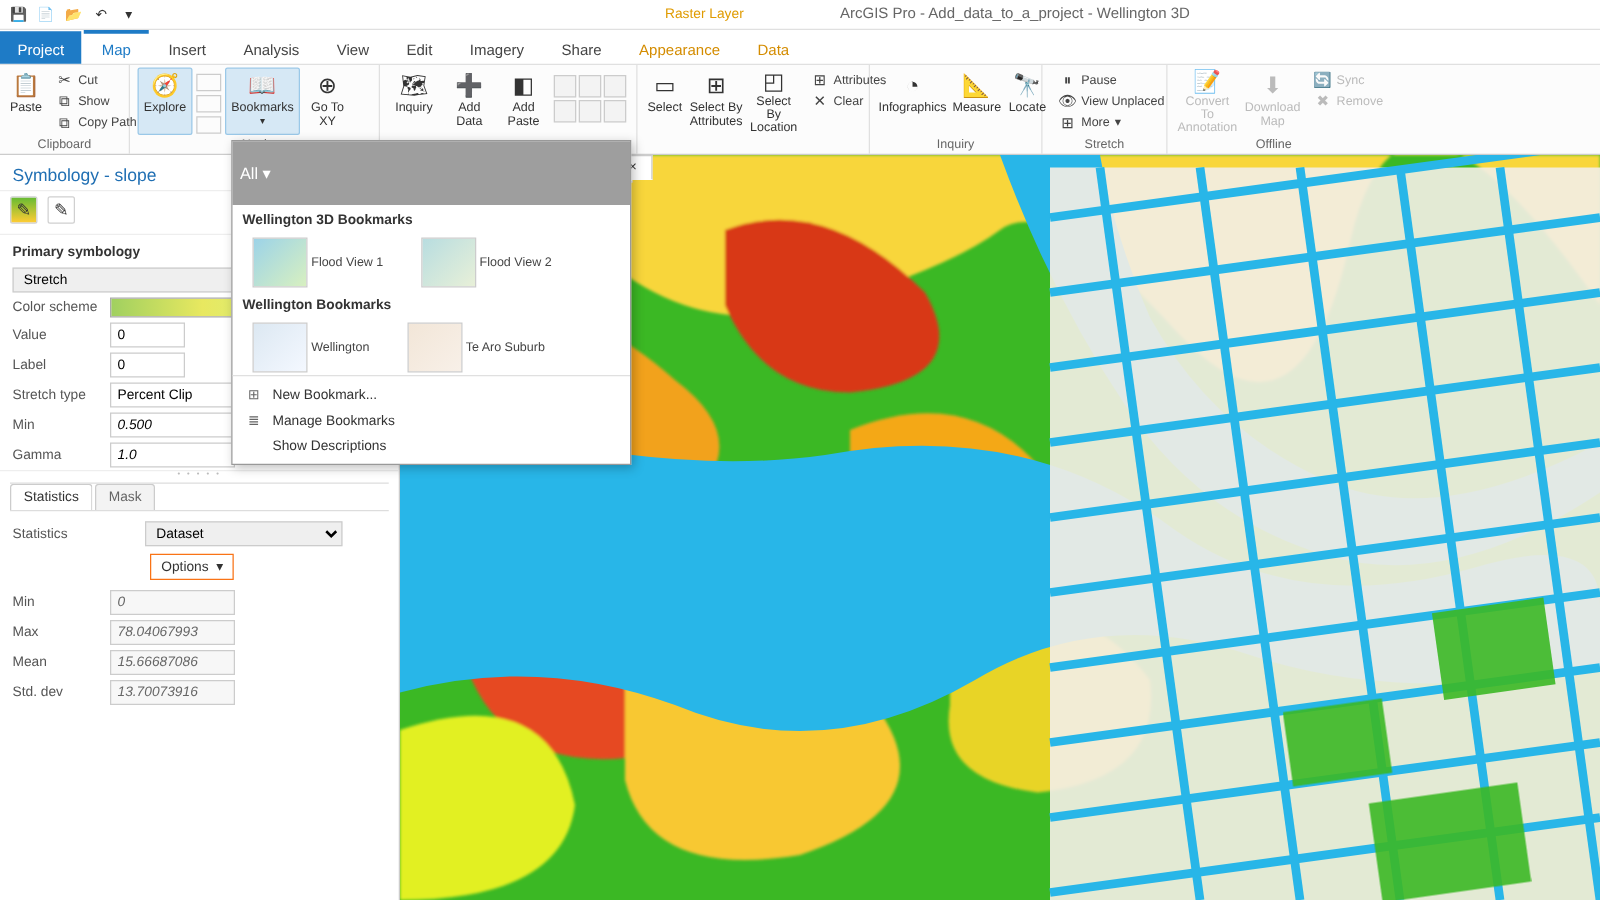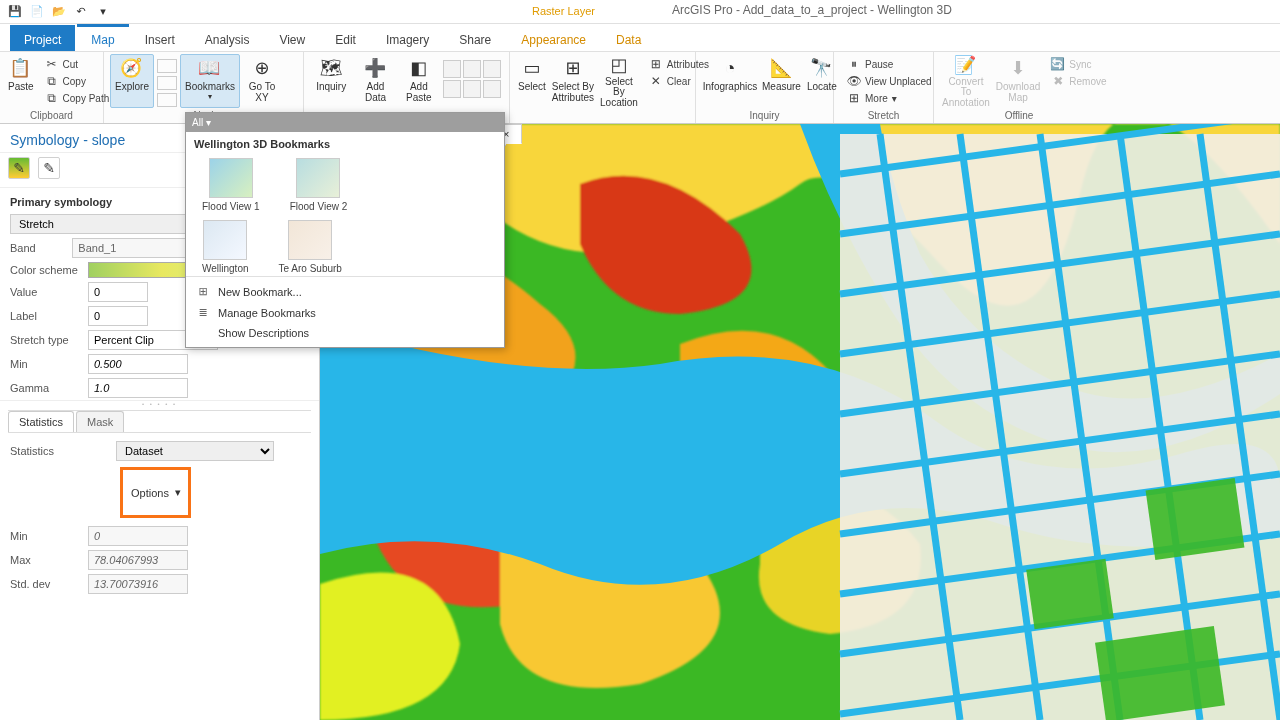--- a/index.html
+++ b/index.html
@@ -5,21 +5,21 @@
   * { box-sizing: border-box; margin: 0; padding: 0; font-family: "Segoe UI", Tahoma, sans-serif; }
   body { width: 1280px; height: 720px; overflow: hidden; background: #fff; font-size: 11px; color: #333; }
 
   
   .titlebar { height: 24px; background: #fff; border-bottom: 1px solid #e0e0e0; display: flex; align-items: center; padding-left: 6px; position: relative; }
   .qa-icon { width: 18px; height: 18px; margin-right: 4px; display: inline-flex; align-items: center; justify-content: center; }
   .titlebar .context-tab { position: absolute; left: 520px; top: 3px; font-size: 11px; color: #e09b00; padding: 2px 12px; }
   .titlebar .app-title { position: absolute; left: 672px; top: 3px; font-size: 12px; color: #666; }
 
   
-  .ribbon-tabs { height: 28px; background: #fff; border-bottom: 1px solid #e0e0e0; display: flex; align-items: flex-end; padding-left: 10px; }
+  .ribbon-tabs { height: 28px; background: #fff; border-bottom: 1px solid #e0e0e0; display: flex; align-items: flex-end; }
   .ribbon-tab { padding: 6px 14px 4px; font-size: 12px; color: #444; cursor: pointer; border-top: 2px solid transparent; margin-right: 2px; }
   .ribbon-tab.project { background: #1e7bc6; color: #fff; }
   .ribbon-tab.active { border-top: 3px solid #1e7bc6; color: #1e7bc6; font-weight: 500; }
   .ribbon-tab.context { color: #d48c00; }
 
   
   .ribbon { height: 72px; background: #fcfcfc; border-bottom: 1px solid #ccc; display: flex; position: relative; }
   .rgroup { border-right: 1px solid #e0e0e0; padding: 2px 6px 1px; display: flex; flex-direction: column; }
   .rgroup .label { font-size: 10px; color: #666; text-align: center; margin-top: auto; padding: 1px 0; }
   .rgroup .tools { display: flex; gap: 2px; height: 54px; }
@@ -50,32 +50,32 @@
   .inp.ro { background:#f7f7f7; color:#666; }
   .colorscheme { height:16px; flex:1; background:linear-gradient(to right,#a0d060,#e8e860,#d6f080,#f5ffd8); border:1px solid #aaa; position:relative;}
   .colorscheme::after{content:"▾";position:absolute;right:-14px;top:0;color:#666;}
   .sym-select { width:100%; height:20px; border:1px solid #ccc; font-size:11px; padding:0 4px; }
   .grip { height:6px; border-top:1px solid #eee; text-align:center; color:#bbb; font-size:6px; letter-spacing:2px;}
 
   .subtabs { display:flex; border-top:1px solid #ddd; border-bottom:1px solid #ddd; margin:4px 8px 6px; }
   .subtab { padding:4px 10px;font-size:11px;border:1px solid #ccc;border-bottom:none;background:#fff;border-radius:3px 3px 0 0;margin-right:2px; }
   .subtab.inactive { background:#f3f3f3;color:#666; }
 
-  .opts-btn { display:inline-flex;align-items:center;gap:6px;border:3px solid #f97316;padding:16px 8px;font-size:11px;margin:4px 0 6px 120px; }
+  .opts-btn { display:inline-flex;align-items:center;gap:6px;border:1px solid #f97316;padding:3px 8px;font-size:11px;margin:4px 0 6px 120px; }
 
   
   .mapwrap { flex:1; position:relative; overflow:hidden; background:#3cb020; }
   .mapsvg{position:absolute;top:0;left:0;width:100%;height:100%;}
 
   
   .bk-drop { position:absolute; left:185px; top:112px; width:320px; background:#fff; border:1px solid #999; box-shadow:2px 2px 8px rgba(0,0,0,0.25); z-index:50; }
-  .bk-bar { background:#9e9e9e; color:#fff; font-size:10px; padding:4px 6px; }
+  .bk-bar { background:#9e9e9e; color:#fff; font-size:13px; padding:18px 6px; }
   .bk-sec { font-weight:600; padding:6px 8px 2px; font-size:11px; }
   .bk-row { display:flex; gap:30px; padding:6px 16px 2px; }
-  .bk-item { display:flex; flex-direction:column; align-items:center; gap:3px; font-size:10px; color:#444; cursor:pointer; }
+  .bk-item { display:flex; flex-direction:row; align-items:center; gap:3px; font-size:10px; color:#444; cursor:pointer; }
   .bk-thumb { width:44px;height:40px;border:1px solid #ccc;background:#cde; }
   .bk-thumb.a{background:linear-gradient(135deg,#9cd3e8,#d8f0c0);} 
   .bk-thumb.b{background:linear-gradient(135deg,#b8dde0,#e8f0d8);} 
   .bk-thumb.c{background:linear-gradient(135deg,#dce8f2,#f4f8ff);} 
   .bk-thumb.d{background:linear-gradient(135deg,#f2e6d8,#f8f0e8);} 
   .bk-menu { border-top:1px solid #e0e0e0; padding:4px 0; }
   .bk-mi { display:flex;align-items:center;gap:8px;padding:4px 10px;font-size:11px;cursor:pointer; }
   .bk-mi .mic{width:14px;text-align:center;color:#666;}
 
   .over-tabarea { position:absolute;left:320px;top:124px;width:186px;height:22px;background:#f5f5f5;border-bottom:1px solid #ccc; z-index:10; }
@@ -114,21 +114,21 @@
           <span class="ic">📋</span>
           <span>Paste</span>
         </div>
       <div class="rbtn-sm-col">
         <div class="rbtn-sm">
             <span class="ic">✂</span>
             <span>Cut</span>
           </div>
         <div class="rbtn-sm">
             <span class="ic">⧉</span>
-            <span>Copy</span>
+            <span>Show</span>
           </div>
         <div class="rbtn-sm">
             <span class="ic">⧉</span>
             <span>Copy Path</span>
           </div>
       </div>
     </div>
     <div class="label">Clipboard</div>
   </div>
 
@@ -276,24 +276,20 @@
     <div class="side-header">Symbology - slope</div>
     <div class="side-icons">
       <div class="sicon" style="background:linear-gradient(#6b3,#fc3)">✎</div>
       <div class="sicon">✎</div>
     </div>
     <div class="sec">Primary symbology</div>
     <div class="field-row">
         <select class="sym-select"><option>Stretch</option></select>
       </div>
     <div class="field-row">
-        <label>Band</label>
-        <input class="inp ro" value="Band_1" style="">
-      </div>
-    <div class="field-row">
         <label>Color scheme</label>
         <div class="colorscheme"></div>
       </div>
     <div class="field-row">
         <label>Value</label>
         <input class="inp short" value="0" style="">
       </div>
     <div class="field-row">
         <label>Label</label>
         <input class="inp short" value="0" style="">
@@ -321,20 +317,24 @@
         <select class="sym-select" style="width:158px"><option>Dataset</option></select>
       </div>
     <div class="opts-btn"><span>Options</span> ▾</div>
     <div class="field-row">
         <label>Min</label>
         <input class="inp ro med" value="0" style="">
       </div>
     <div class="field-row">
         <label>Max</label>
         <input class="inp ro med" value="78.04067993" style="">
+      </div>
+    <div class="field-row">
+        <label>Mean</label>
+        <input class="inp ro med" value="15.66687086" style="">
       </div>
     <div class="field-row">
         <label>Std. dev</label>
         <input class="inp ro med" value="13.70073916" style="">
       </div>
   </div>
 
   <div class="mapwrap">
     <svg class="mapsvg" viewBox="0 0 960 596" preserveAspectRatio="xMidYMid slice">
       <defs>
@@ -397,20 +397,21 @@
   <div class="bk-row">
     <div class="bk-item">
         <div class="bk-thumb a"></div>
         <span>Flood View 1</span>
       </div>
     <div class="bk-item">
         <div class="bk-thumb b"></div>
         <span>Flood View 2</span>
       </div>
   </div>
+  <div class="bk-sec">Wellington Bookmarks</div>
   <div class="bk-row">
     <div class="bk-item">
         <div class="bk-thumb c"></div>
         <span>Wellington</span>
       </div>
     <div class="bk-item">
         <div class="bk-thumb d"></div>
         <span>Te Aro Suburb</span>
       </div>
   </div>

